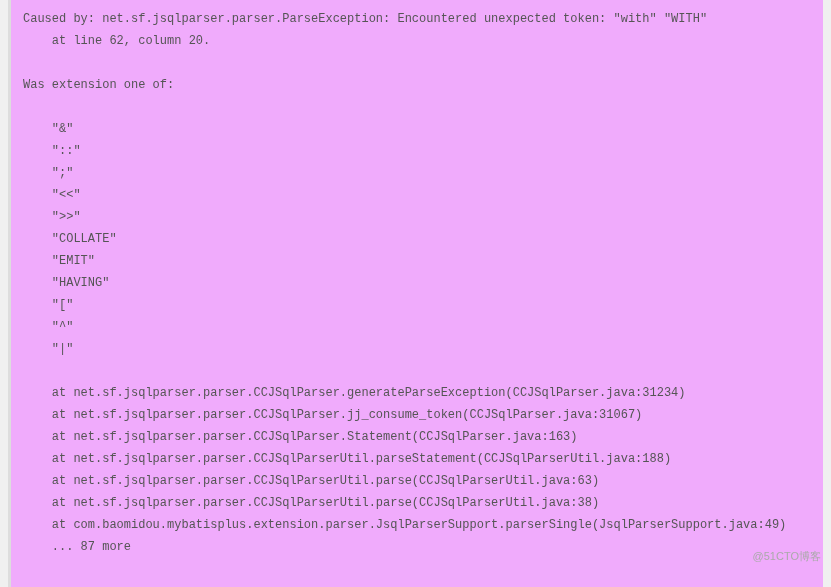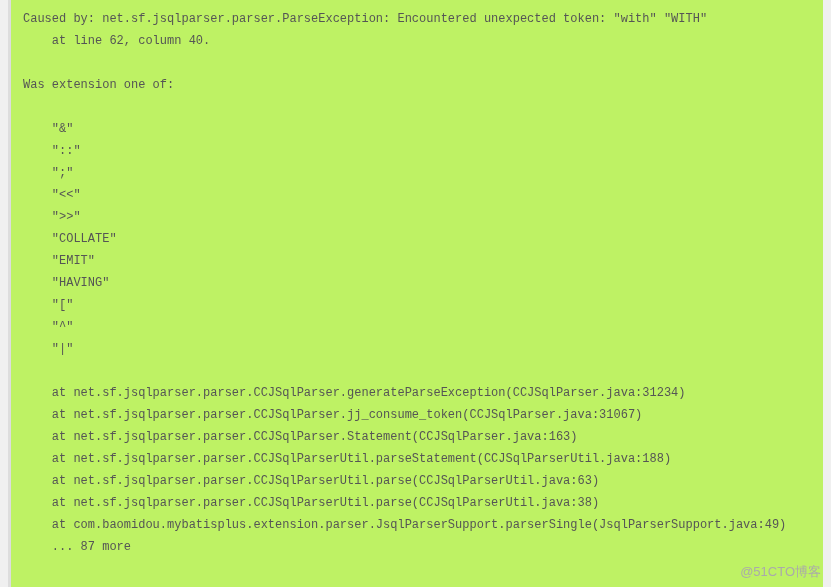--- a/index.html
+++ b/index.html
@@ -11,48 +11,48 @@
       background: #f0f0f0;
       font-family: "Consolas", "Courier New", monospace;
       font-size: 12px;
       color: #333;
       width: 831px;
       height: 587px;
       position: relative;
       overflow: hidden;
     }
     .code-container {
-      background: #bef264;
+      background: #f0abfc;
       border-left: 3px solid #ddd;
       margin: 0 8px;
       padding: 8px 12px;
       height: 100%;
       overflow: hidden;
     }
     .code-line {
       line-height: 22px;
       white-space: pre;
       color: #555;
     }
     .watermark {
       position: absolute;
       right: 10px;
-      bottom: 6px;
+      bottom: 23px;
       color: #aaa;
       font-family: Arial, sans-serif;
-      font-size: 13px;
+      font-size: 11px;
     }
   </style>
 </head>
 <body>
 
 <div class="code-container">
   <div id="lines-root">
       <div class="code-line">Caused by: net.sf.jsqlparser.parser.ParseException: Encountered unexpected token: "with" "WITH"</div>
-      <div class="code-line">    at line 62, column 40.</div>
+      <div class="code-line">    at line 62, column 20.</div>
       <div class="code-line">&nbsp;</div>
       <div class="code-line">Was extension one of:</div>
       <div class="code-line">&nbsp;</div>
       <div class="code-line">    "&amp;"</div>
       <div class="code-line">    "::"</div>
       <div class="code-line">    ";"</div>
       <div class="code-line">    "&lt;&lt;"</div>
       <div class="code-line">    "&gt;&gt;"</div>
       <div class="code-line">    "COLLATE"</div>
       <div class="code-line">    "EMIT"</div>

